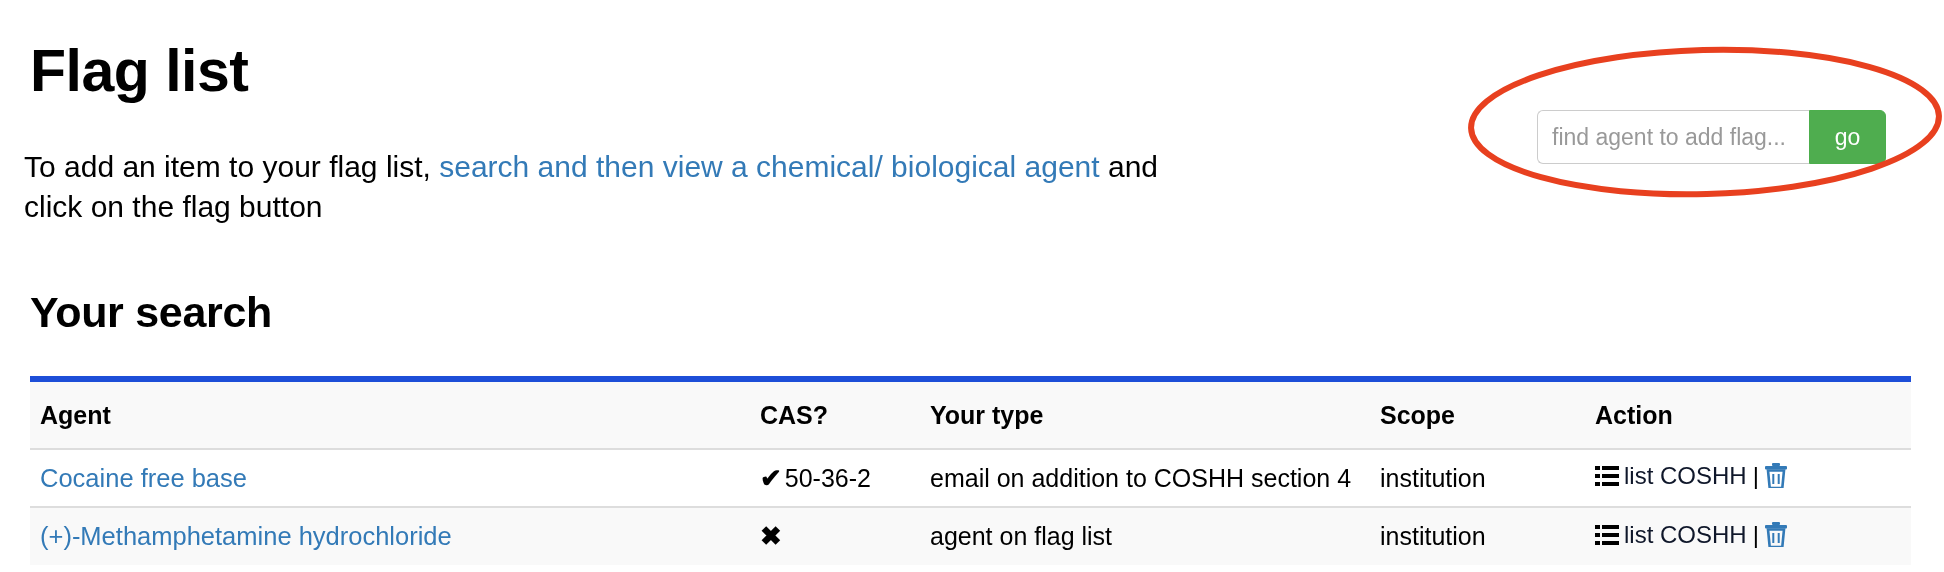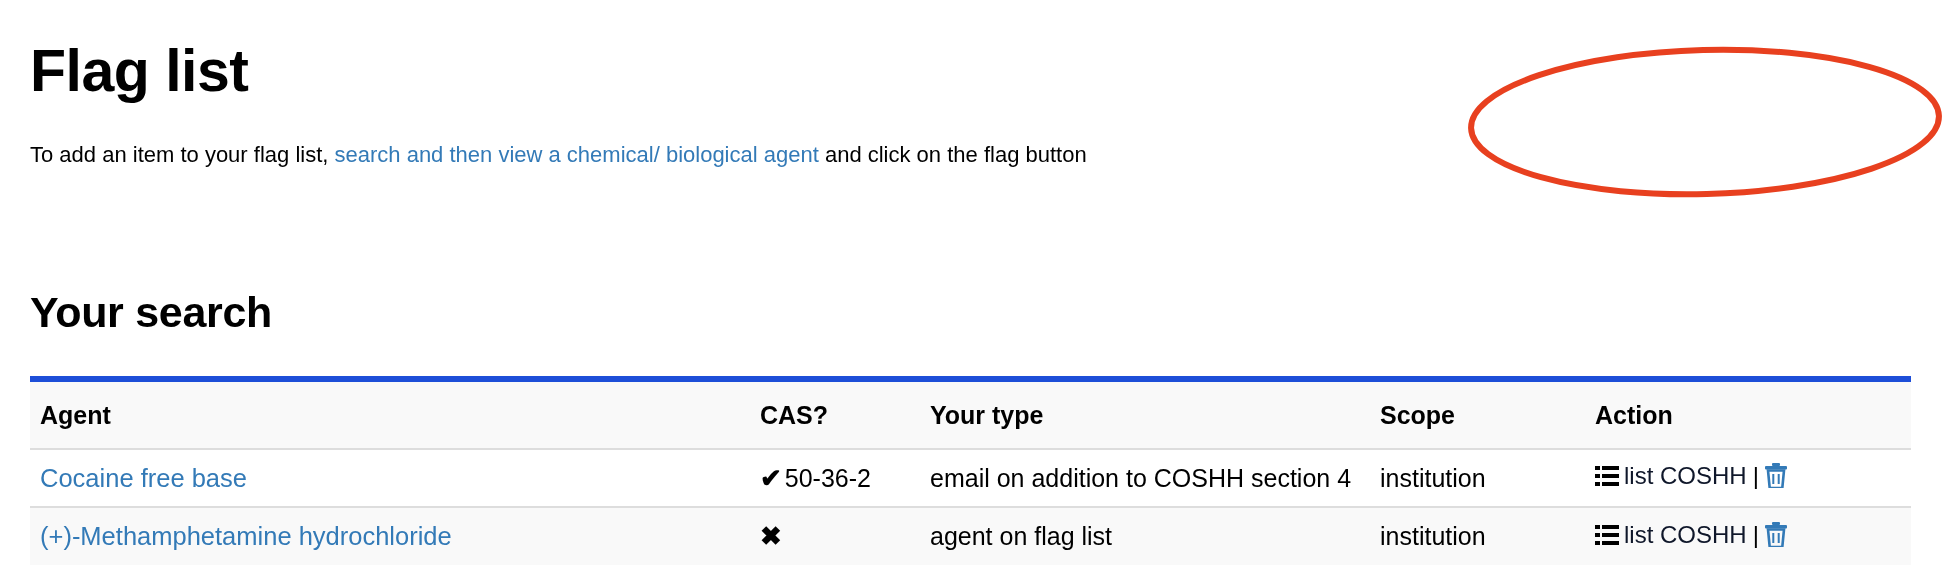--- a/index.html
+++ b/index.html
@@ -37,25 +37,25 @@
     font-size: 59px;
     font-weight: bold;
     letter-spacing: -0.5px;
     line-height: 1.15;
     color: #000;
     white-space: nowrap;
   }
 
   .intro {
     position: absolute;
-    left: 30px;
+    left: 24px;
     top: 117px;
     width: 1200px;
-    font-size: 22px;
-    line-height: 32px;
+    font-size: 30px;
+    line-height: 40px;
     color: #000;
   }
 
   .intro a {
     color: #337ab7;
     text-decoration: none;
   }
 
   .section-title {
     position: absolute;
@@ -212,20 +212,24 @@
 <div class="page">
 
   <div class="header-row">
     <h1 class="page-title">Flag list</h1>
 
     <p class="intro"><span>To add an item to your flag list, </span><a href="#" class="intro-link">search and then view a chemical/ biological agent</a><span> and click on the flag button</span></p>
 
     <h2 class="section-title">Your search</h2>
   </div>
 
+  <div class="search-wrap">
+    <input type="text" class="search-input" placeholder="find agent to add flag..." style="">
+    <button class="go-button">go</button>
+  </div>
 
   <svg class="annotation-ellipse" viewBox="0 0 478 152" xmlns="http://www.w3.org/2000/svg">
     <ellipse cx="239" cy="76" rx="234" ry="72" fill="none" stroke="#e8401f" stroke-width="6" transform="rotate(-1.5 239 76)"></ellipse>
   </svg>
 
   <table class="flags-table">
     <thead>
       <tr>
         <th class="col-agent">Agent</th>
         <th class="col-cas">CAS?</th>

